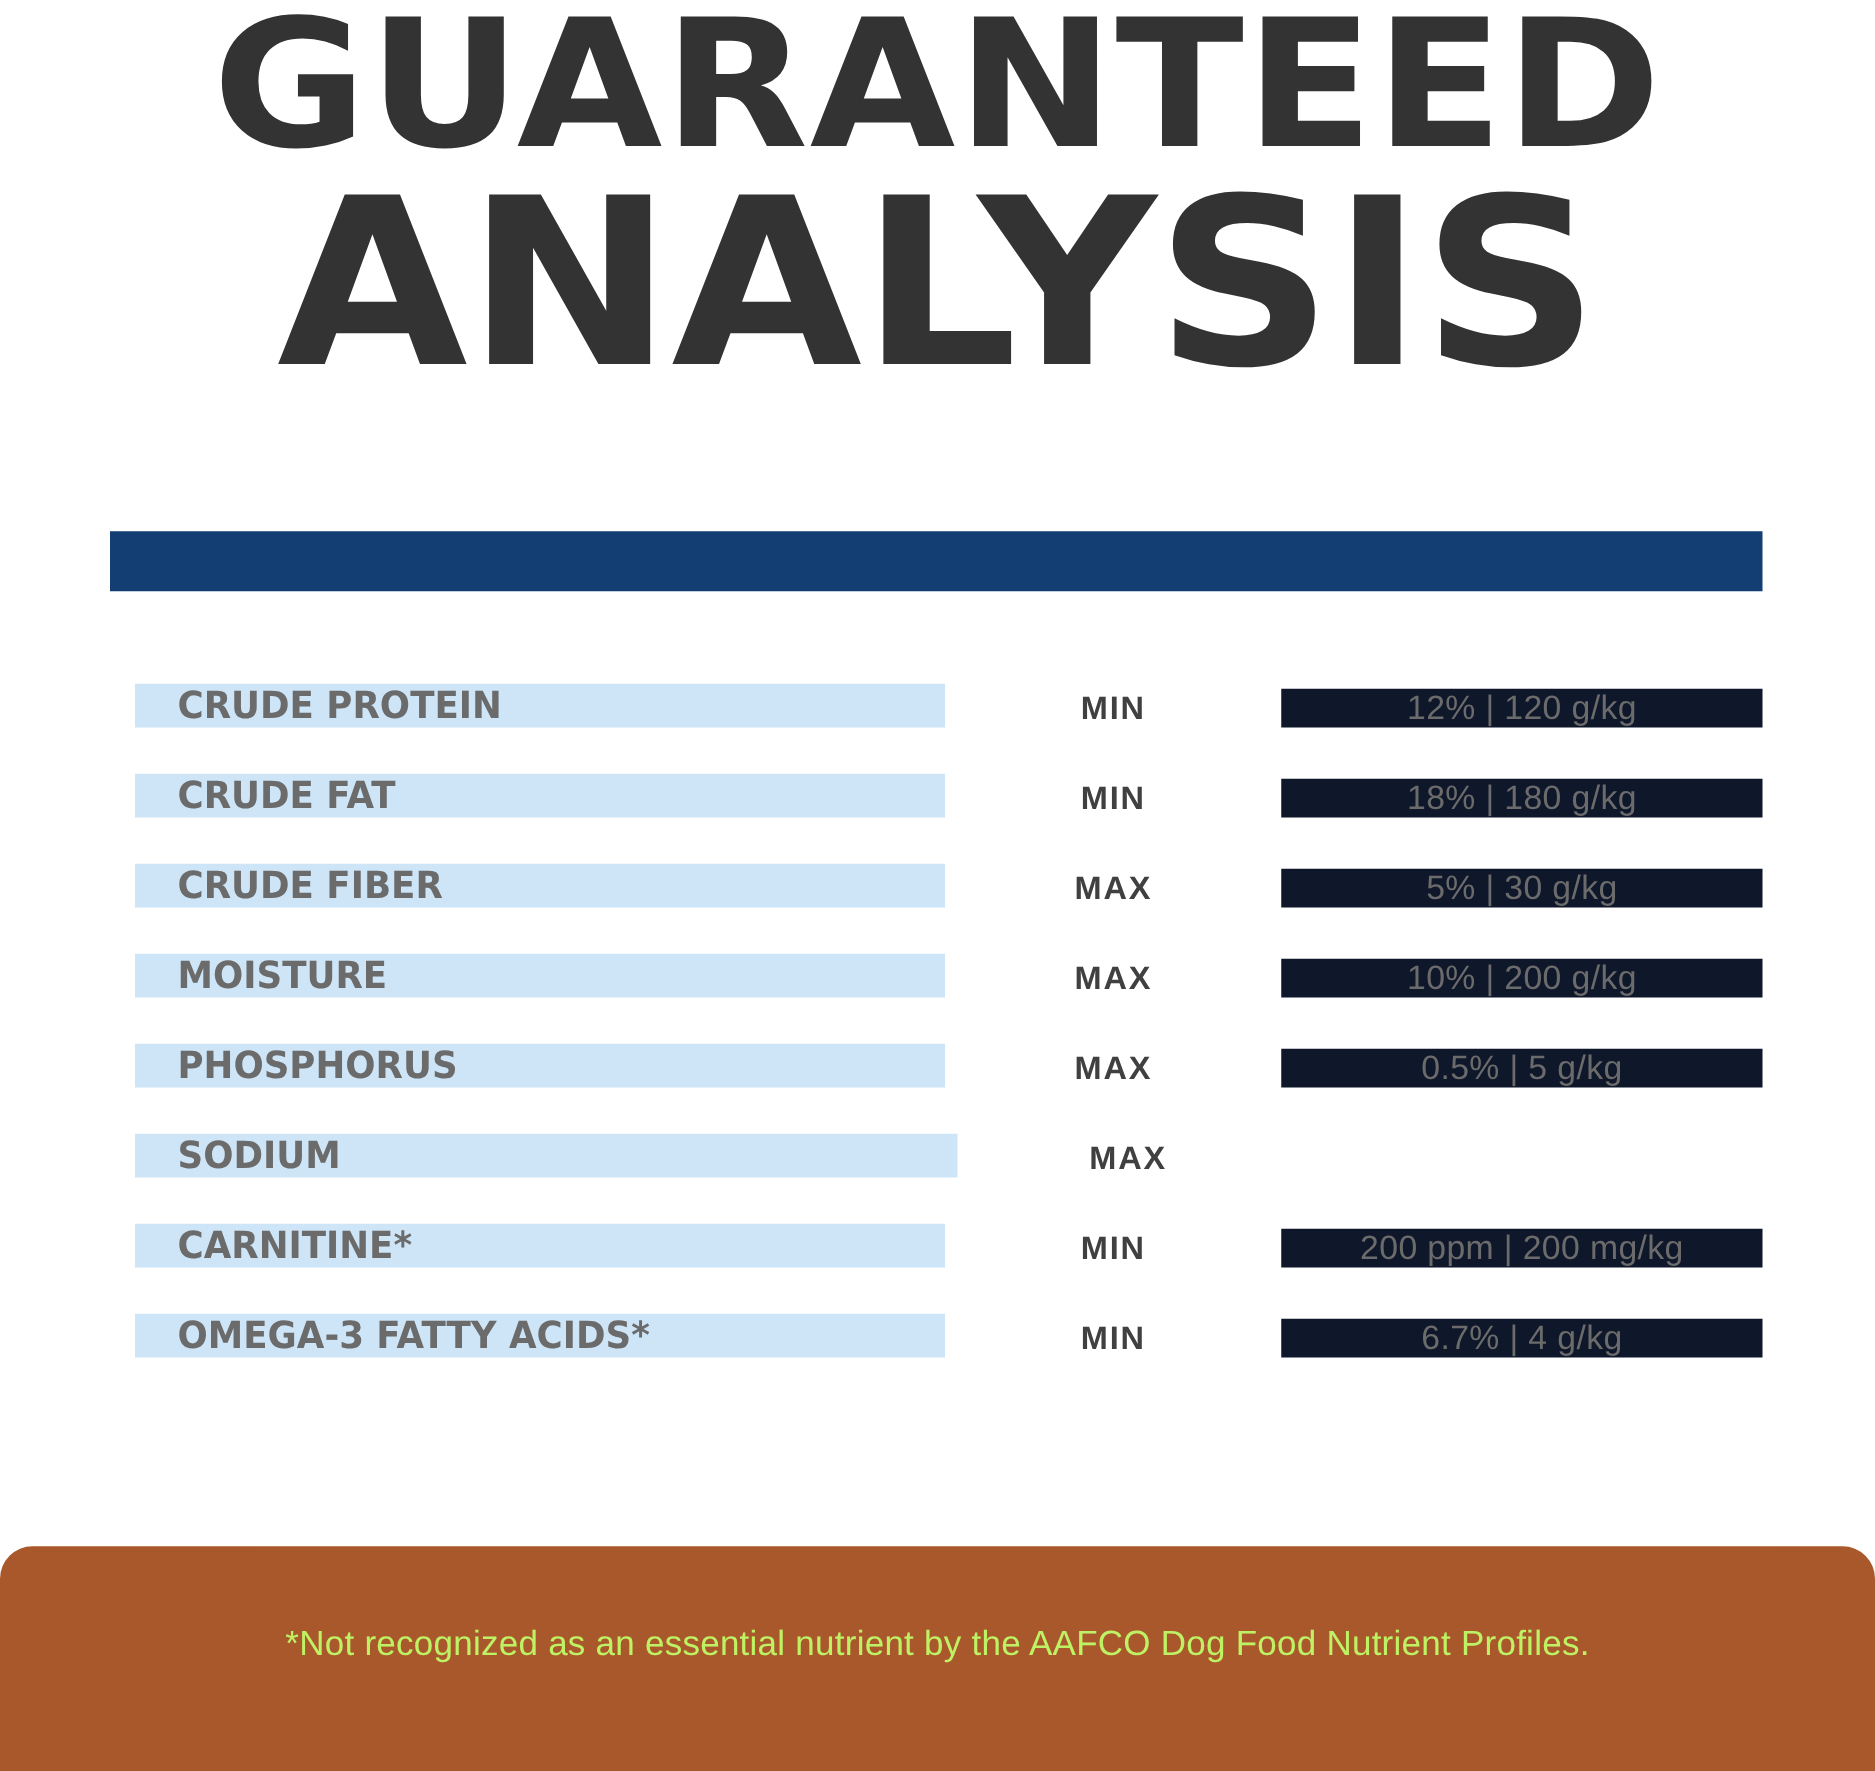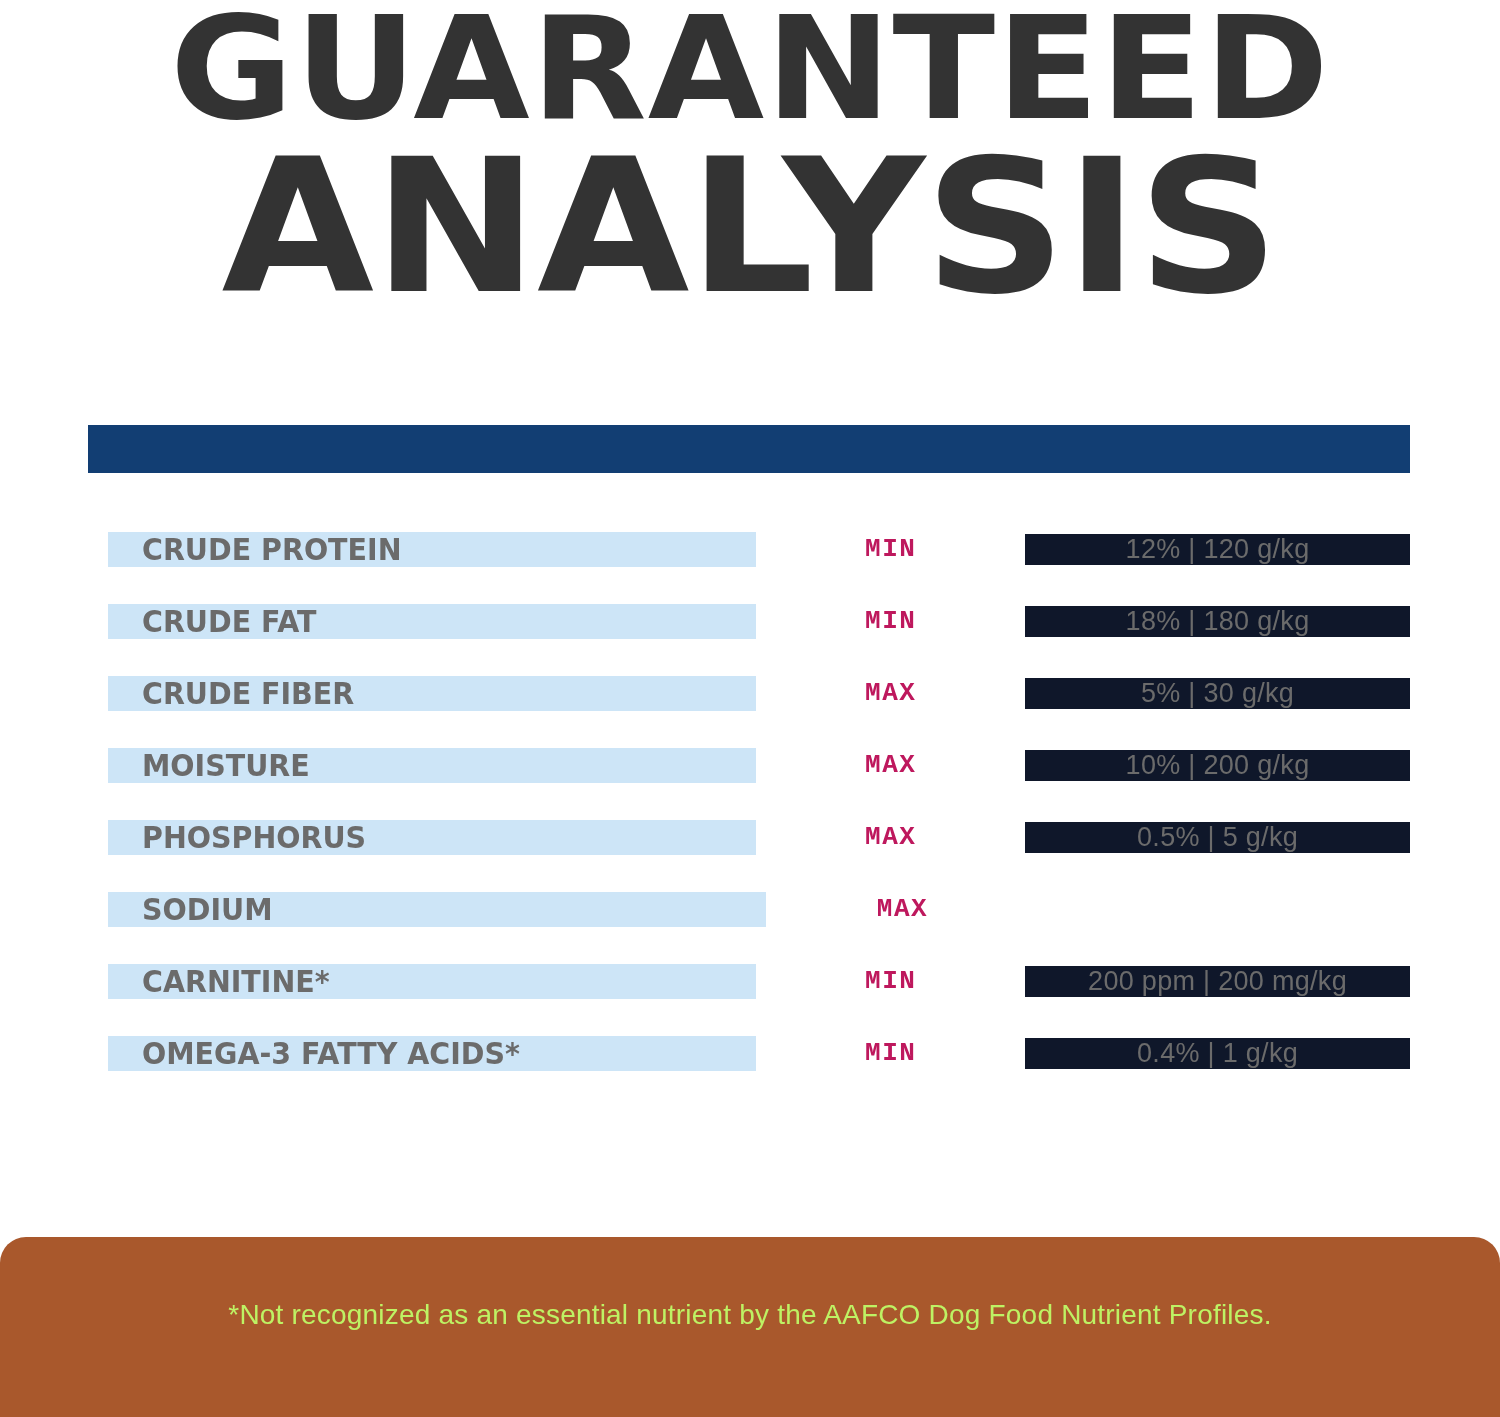--- a/index.html
+++ b/index.html
@@ -59,21 +59,21 @@
 
   
   .table {
     position: absolute;
     left: 88px;
     top: 516px;
     width: 1322px;
   }
   .row {
     display: flex;
-    align-items: center;
+    align-items: flex-end;
     height: 66px;
     margin-bottom: 6px;
     padding-left: 20px;
   }
   .cell-name {
     width: 658px;
     background: #cde5f7;
     display: flex;
     align-items: center;
     padding-left: 34px;
@@ -89,24 +89,24 @@
     transform-origin: left center;
     white-space: nowrap;
   }
   .cell-minmax {
     width: 273px;
     display: flex;
     align-items: center;
     justify-content: center;
   }
   .cell-minmax span {
-    font-family: Liberation Mono, monospace;
+    font-family: Liberation Sans, sans-serif;
     font-weight: bold;
     font-size: 26px;
-    color: #be185d;
+    color: #404040;
     letter-spacing: 1.5px;
   }
   .cell-value {
     width: 391px;
     background: #0f172a;
     display: flex;
     align-items: center;
     justify-content: center;
   }
   .cell-value span {
@@ -236,21 +236,21 @@
     </div>
 
     <div class="row">
       <div class="cell-name">
           <span>OMEGA-3 FATTY ACIDS*</span>
         </div>
       <div class="cell-minmax">
           <span>MIN</span>
         </div>
       <div class="cell-value">
-          <span>0.4% | 1 g/kg</span>
+          <span>6.7% | 4 g/kg</span>
         </div>
     </div>
 
   </div>
 
   <div class="footer">
     <div class="footer-text">*Not recognized as an essential nutrient by the AAFCO Dog Food Nutrient Profiles.</div>
   </div>
 
 </div>

